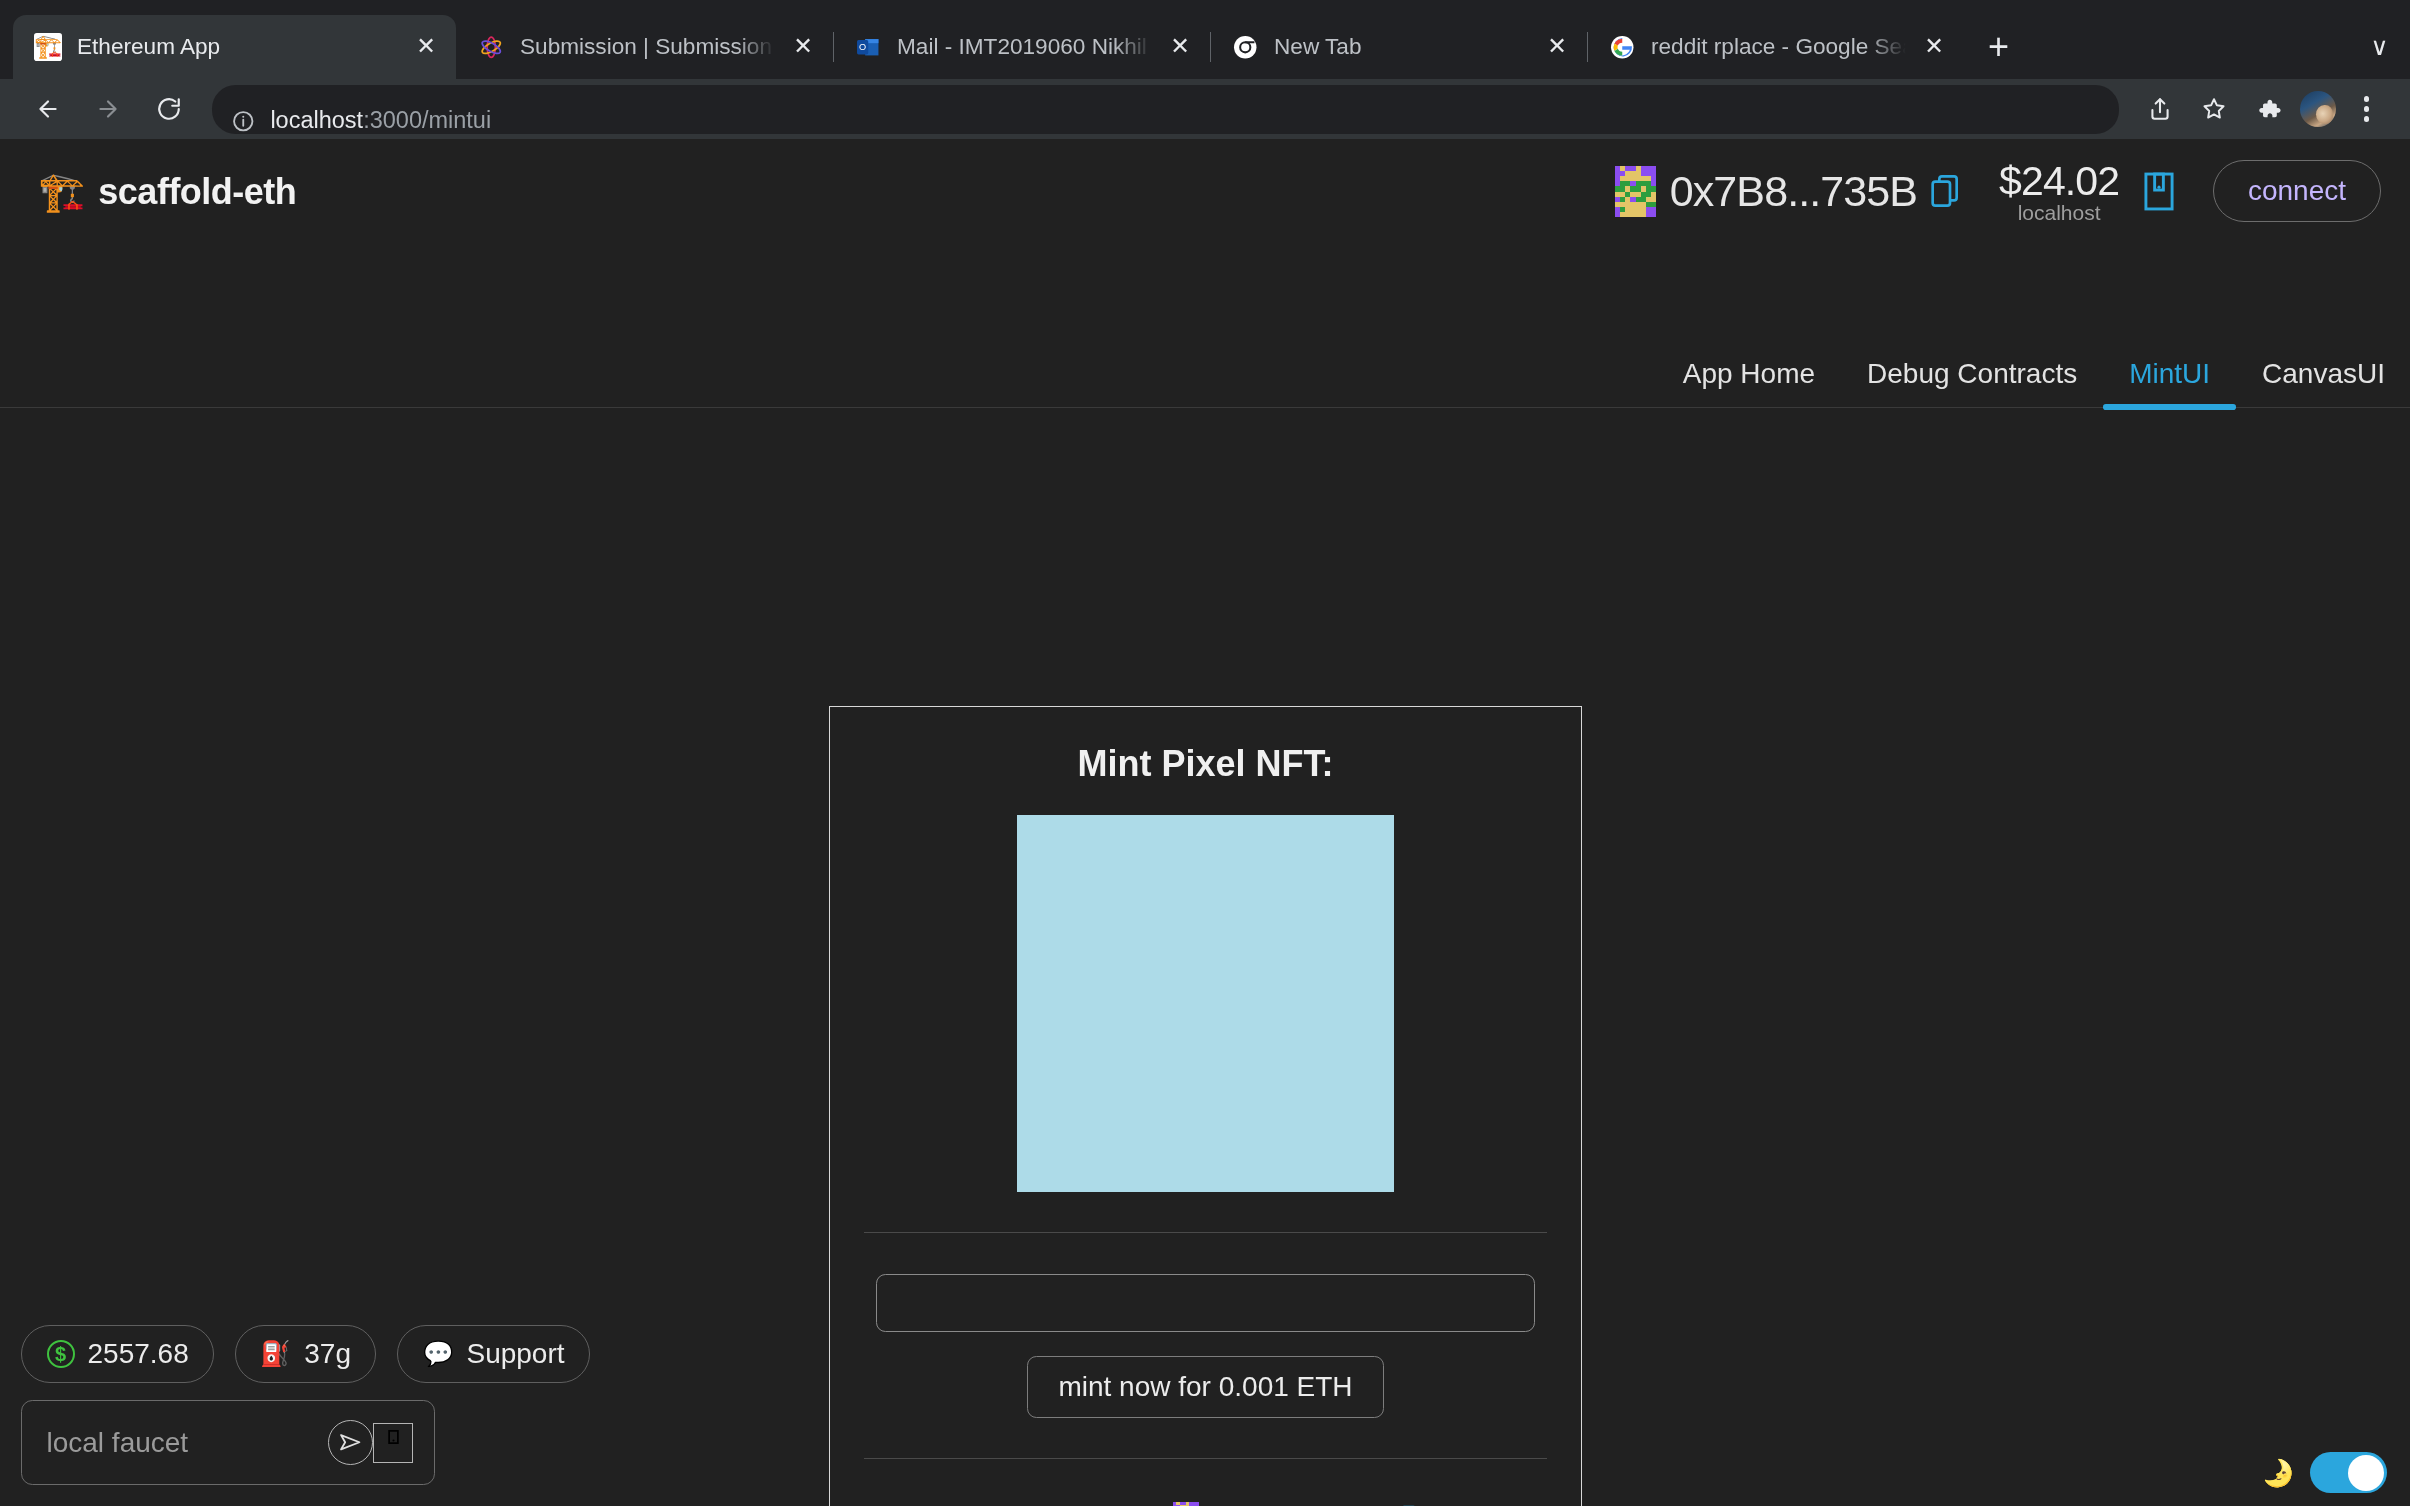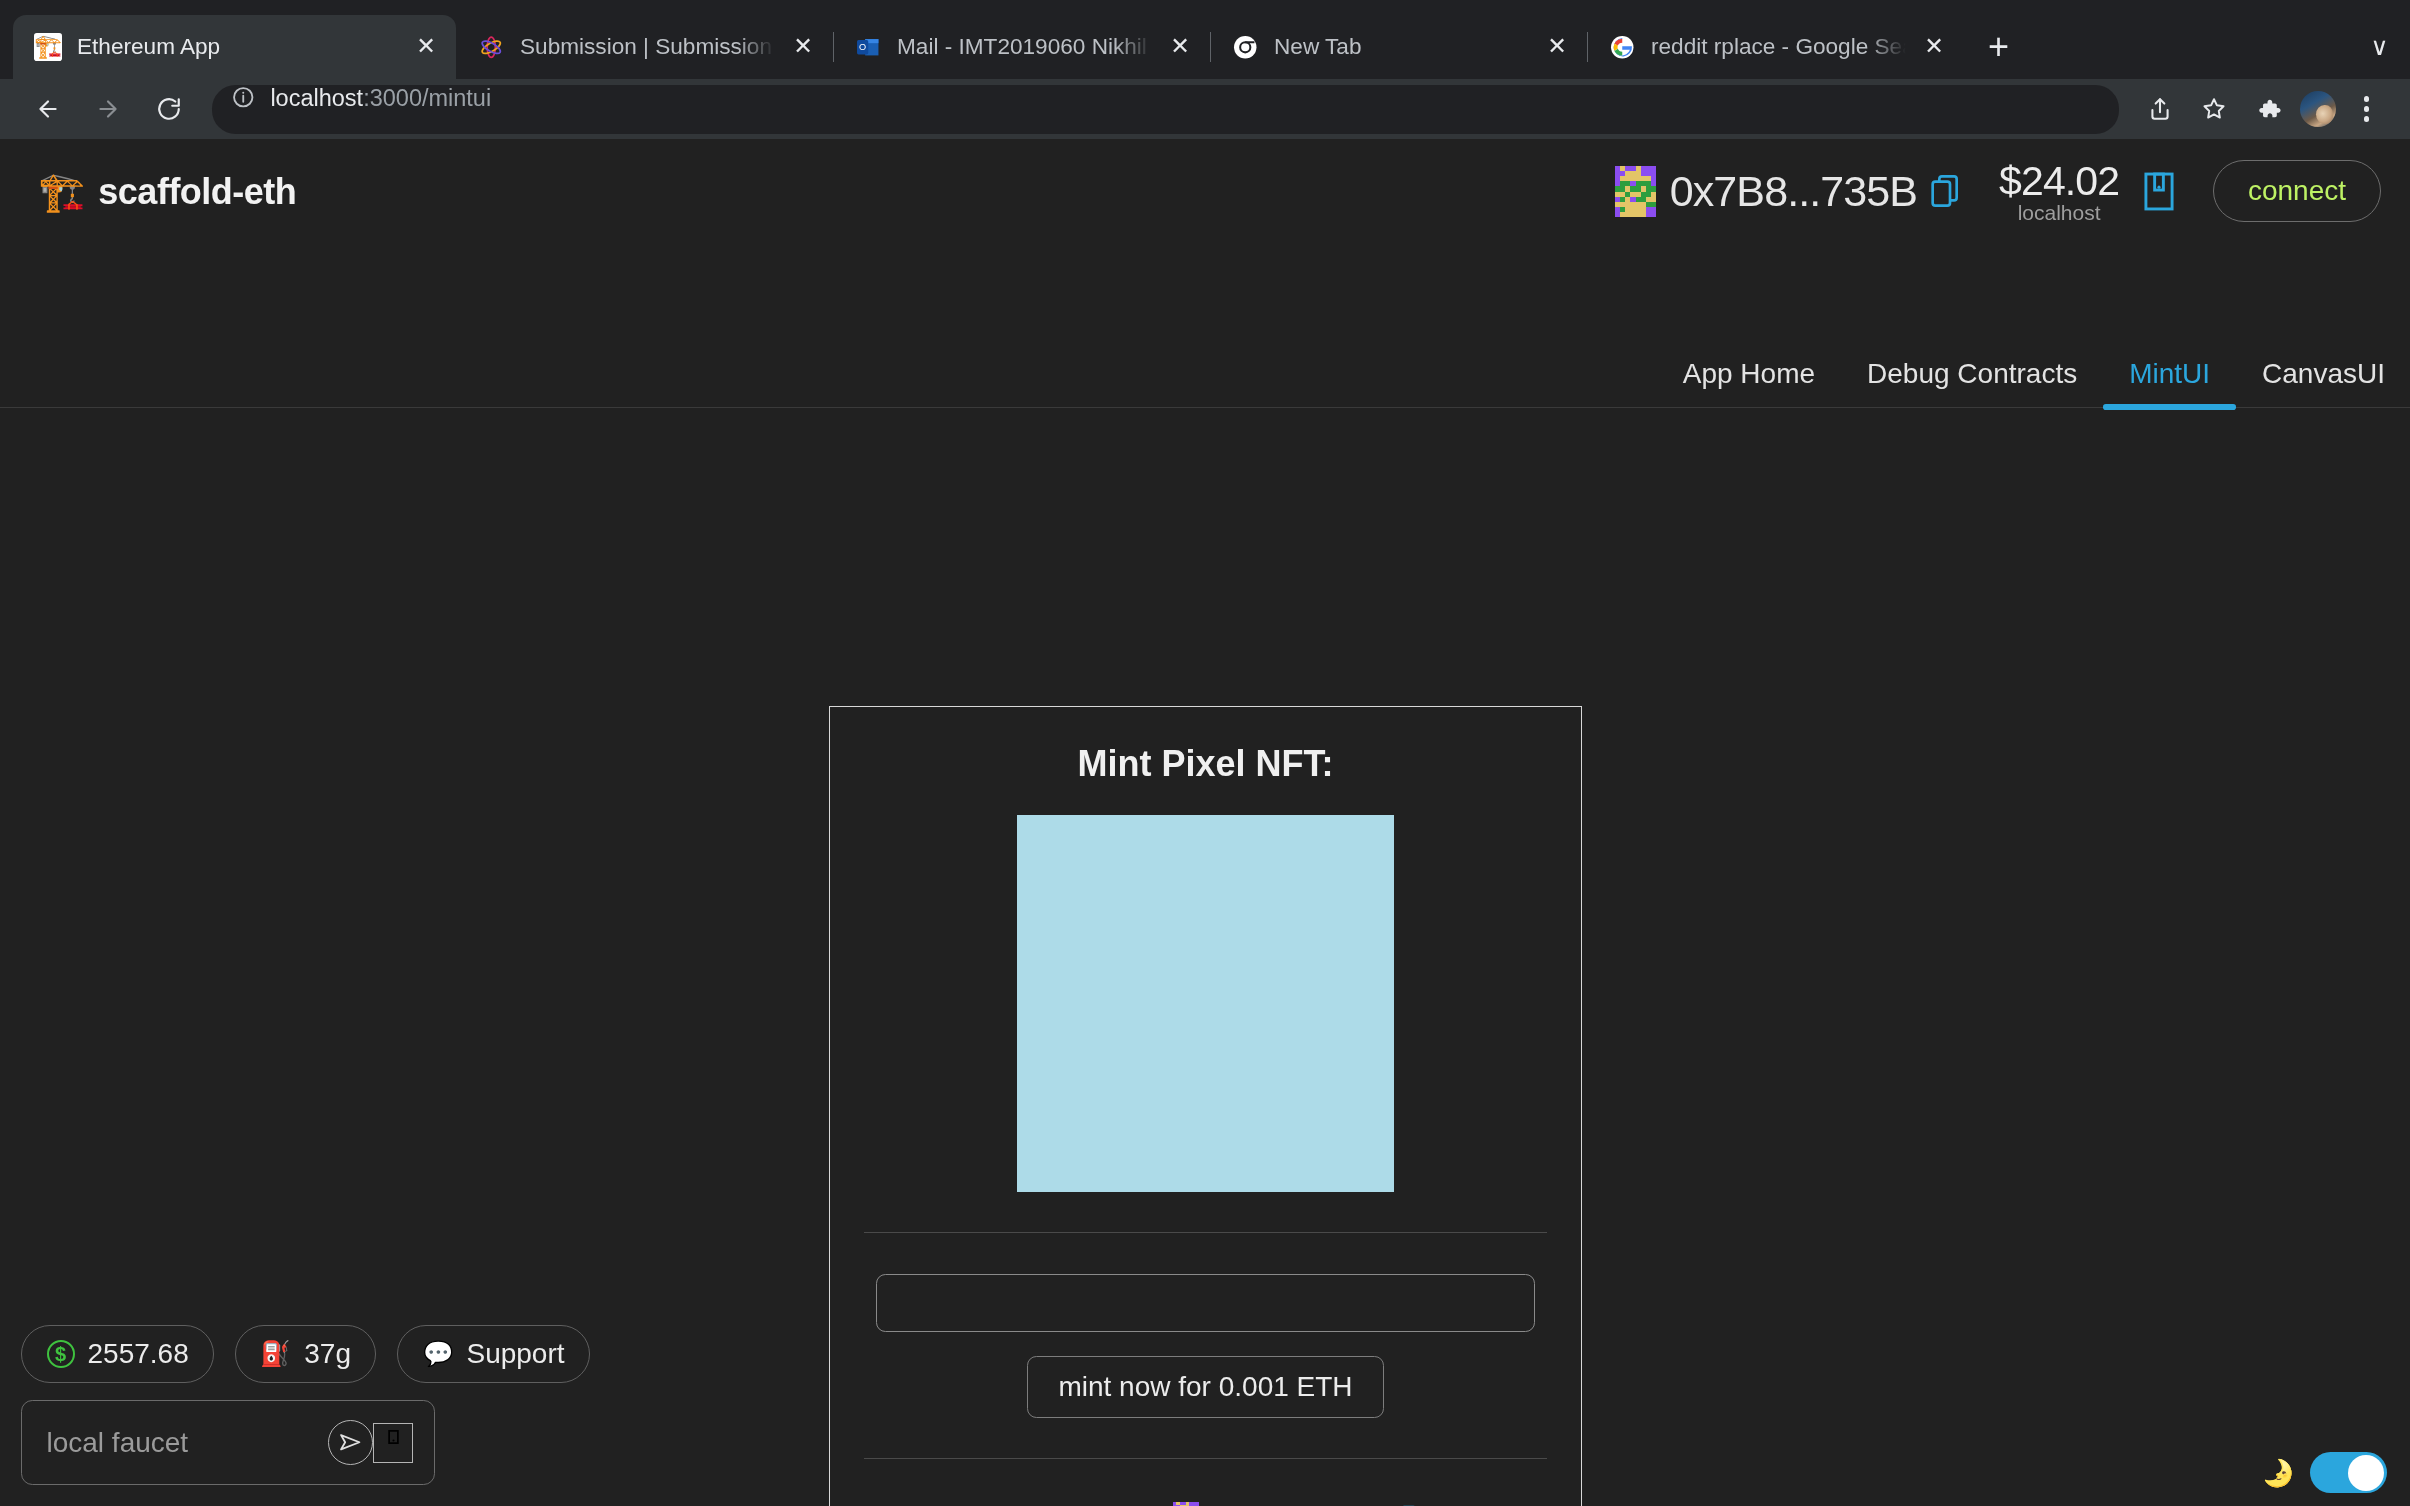--- a/index.html
+++ b/index.html
@@ -99,21 +99,21 @@
     cursor: pointer;
   }
   .nav-btn svg { width: 26px; height: 26px; }
   .nav-btn.disabled { color: #8a8e92; }
   .omnibox {
     flex: 1 1 auto;
     height: 49px;
     background: #202124;
     border-radius: 23.5px;
     display: flex;
-    align-items: flex-start;
+    align-items: flex-end;
     padding: 0 19px;
     gap: 15px;
     margin: 0 9.4px;
     min-width: 0;
     cursor: text;
   }
   .omnibox .info-icon {
     width: 24.5px; height: 24.5px; flex: 0 0 24.5px;
     color: #bdc1c6;
   }
@@ -212,21 +212,21 @@
   }
   .qr-btn { margin-left: 11.3px; }
   .qr-btn svg { width: 32px; height: 41px; }
   .connect-btn {
     margin-left: 24.5px;
     height: 62px;
     padding: 0 34px;
     border: 0.9px solid #6d6d6d;
     border-radius: 31px;
     background: transparent;
-    color: #bef264;
+    color: #c4b5fd;
     font-size: 28px;
     font-family: "Liberation Sans", sans-serif;
     cursor: pointer;
     display:flex; align-items:center;
   }
 
   
   .nav-tabs {
     height: 83px;
     display: flex;

